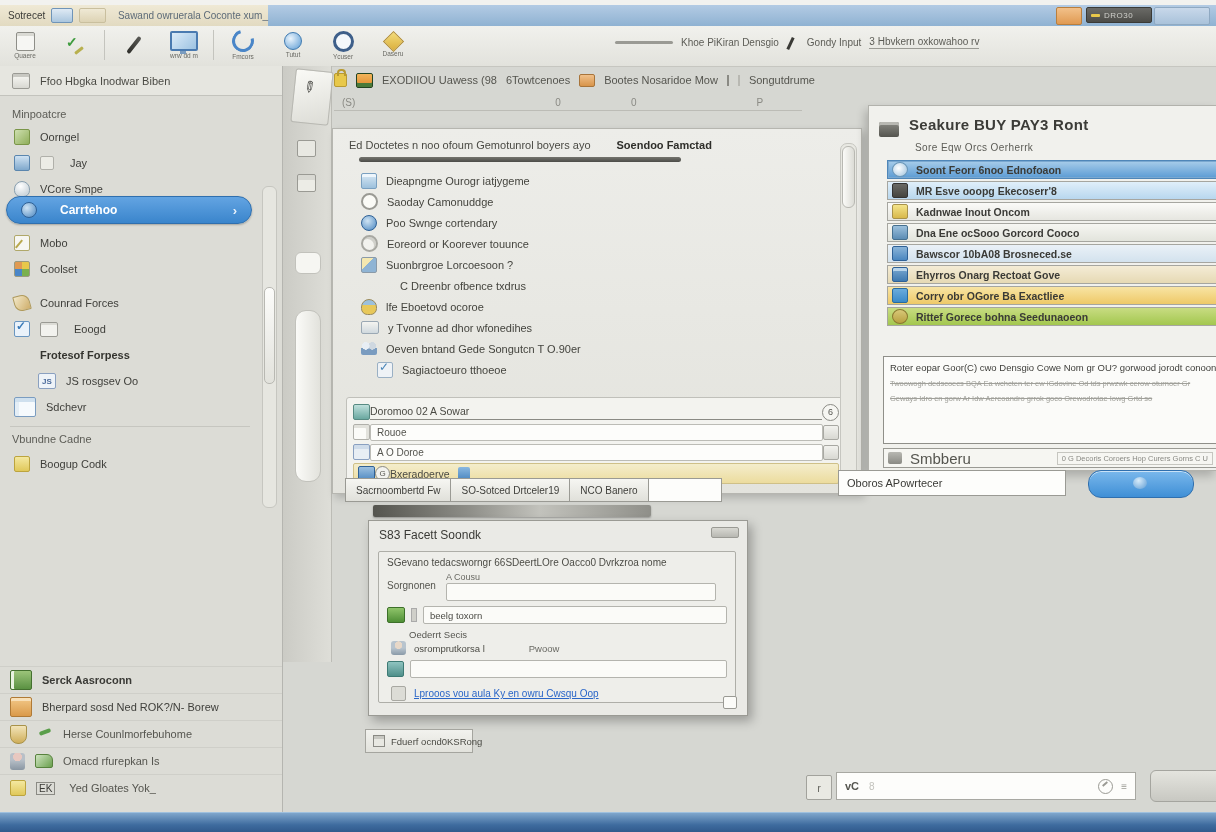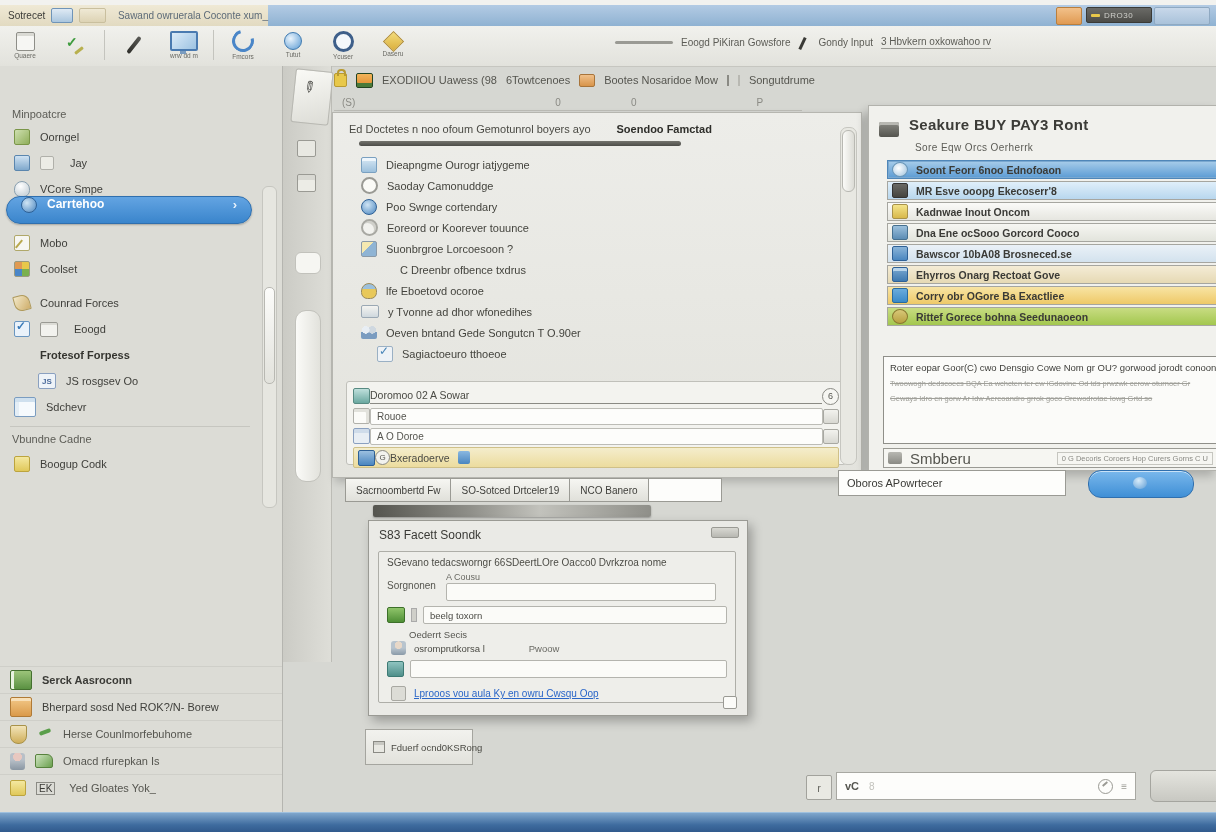--- a/index.html
+++ b/index.html
@@ -51,21 +51,21 @@
   
   .sidebar{left:0;top:66px;width:282px;height:746px;background:#dcdcd6;border-right:1px solid #b5b5b0}
   .sb-header{left:0;top:0;width:282px;height:30px;background:#e6e6e0;border-bottom:1px solid #c3c3bd;display:flex;align-items:center;gap:10px;padding-left:12px;box-sizing:border-box}
   .sb-header .txt{font-size:11px;color:#4a4a44}
   .ic-doc{width:16px;height:14px;border:1px solid #9a9a94;background:linear-gradient(180deg,#fafaf6,#d8d8d2);border-radius:2px;box-shadow:inset 0 3px 0 #c8c8c2}
   .sb-section{font-size:11px;color:#5c5c56}
   .sb-item{display:flex;align-items:center;gap:10px;height:26px;padding-left:14px;font-size:11px;color:#3e3e3a}
   .sb-item .lab2{margin-left:6px}
   .sb-sel{left:6px;top:130px;width:246px;height:28px;border-radius:14px;
           background:linear-gradient(180deg,#63a4e2,#3a85cc);border:1px solid #2f6fae;
-          display:flex;gap:10px;padding-left:14px;box-sizing:border-box;
+          display:flex;align-items:center;gap:23px;padding-left:14px;box-sizing:border-box;
           color:#fff;font-weight:bold;font-size:12px;box-shadow:0 1px 2px rgba(0,0,0,.25)}
   .sb-sel .chev{position:absolute;right:14px;color:#e8f2fc;font-size:13px;font-weight:bold}
   .ic14{width:14px;height:14px;border-radius:2px;flex:none}
   .ic-pen-g{background:linear-gradient(135deg,#cfe0b0,#8fae5a);border:1px solid #7a9648}
   .ic-panel{background:linear-gradient(180deg,#cfe2f2,#7fa8cc);border:1px solid #5b86ae}
   .ic-mini{width:12px;height:12px;border:1px solid #b0b0aa;background:#ececE6;border-radius:2px}
   .ic-dove{background:radial-gradient(circle at 40% 30%,#fff,#cfd8de 70%);border:1px solid #8aa0b0;border-radius:50% 50% 40% 40%}
   .ic-globe2{width:14px;height:14px;border-radius:50%;background:radial-gradient(circle at 35% 35%,#cfe4f4,#4a86c0);border:1px solid #2f6196}
   .ic-pen-o{background:#f6f6f2;border:1px solid #b0a86a;position:relative}
   .ic-pen-o:after{content:"";position:absolute;left:3px;top:3px;width:2px;height:10px;background:#b8a84e;transform:rotate(40deg)}
@@ -108,21 +108,21 @@
   .ic-lock{width:11px;height:12px;background:#e8c84a;border:1px solid #b89a32;border-radius:2px;position:relative;flex:none}
   .ic-lock:before{content:"";position:absolute;left:2px;top:-5px;width:5px;height:5px;border:2px solid #b89a32;border-bottom:none;border-radius:4px 4px 0 0}
   .ic-sqor{width:15px;height:13px;background:linear-gradient(180deg,#f2b45a,#e08a2e);border:1px solid #242;border-radius:2px;box-shadow:inset 0 -4px 0 #4a7a3a;flex:none}
   .ic-sqor2{width:14px;height:11px;background:linear-gradient(180deg,#f0c08a,#d8944a);border:1px solid #a8743a;border-radius:2px;flex:none}
   .ic-lines{width:9px;height:11px;border-left:2px solid #8a8a84;border-right:2px solid #b8b8b2;flex:none}
   .st-sep{width:1px;height:14px;background:#bcbcb6}
   .subrow{left:334px;top:94px;width:468px;height:16px;border-bottom:1px solid #bcbcb6;display:flex;align-items:center;font-size:10px;color:#8a8a84}
   .subrow .c1{margin-left:8px}.subrow .c2{margin-left:200px}.subrow .c3{margin-left:70px}.subrow .c4{margin-left:120px}
 
   
-  .mainpanel{left:332px;top:112px;width:528px;height:364px;background:linear-gradient(180deg,#edEDe9,#e3e3dd);
+  .mainpanel{left:332px;top:128px;width:528px;height:364px;background:linear-gradient(180deg,#edEDe9,#e3e3dd);
              border:1px solid #b6b6b0;box-shadow:3px 4px 8px rgba(0,0,0,.18)}
   .mp-tabs{padding:10px 14px 0 16px;display:flex;gap:26px;font-size:11px;color:#4a4a44;white-space:nowrap}
   .mp-tabs .t2{font-weight:bold;color:#2e2e2a}
   .mp-underline{margin:6px 0 0 26px;width:322px;height:5px;border-radius:3px;background:linear-gradient(180deg,#74746e,#4c4c48)}
   .opt{display:flex;align-items:center;gap:9px;height:21px;padding-left:28px;font-size:11px;color:#44443e;white-space:nowrap}
   .opt.ind{padding-left:44px}
   .oi{width:14px;height:14px;flex:none;border-radius:2px}
   .oi-panel{background:linear-gradient(180deg,#d8e8f4,#9cc0dc);border:1px solid #7aa0c0;box-shadow:inset 0 3px 0 #eef6fc}
   .oi-circle{width:13px;height:13px;border-radius:50%;border:2px solid #9a9a94;background:#fafaf6}
   .oi-clock{width:14px;height:14px;border-radius:50%;background:radial-gradient(circle at 40% 35%,#cfe4f4,#4a86c0);border:1px solid #2f6196}
@@ -178,21 +178,21 @@
   .dlg-input2{flex:1;font-size:9.5px;color:#4a4a44;display:flex;align-items:center;padding-left:6px;gap:6px}
   .dlg-lab-sm{font-size:9.5px;color:#55554f;margin:5px 0 0 22px}
   .dlg-row3{display:flex;align-items:center;gap:8px;margin:1px 0 0 4px}
   .di-user{width:15px;height:14px;background:radial-gradient(circle at 50% 30%,#e8d8c8 0 30%,transparent 32%),linear-gradient(180deg,#b8c4ce 50%,#8a9aa8);border-radius:3px;flex:none}
   .dlg-row4{display:flex;align-items:center;gap:6px;margin-top:5px}
   .di-teal{width:15px;height:14px;background:linear-gradient(180deg,#8fc4c0,#4f8f8a);border:1px solid #3d7a74;border-radius:2px;flex:none}
   .dlg-link-row{display:flex;align-items:center;gap:8px;margin:8px 0 0 4px}
   .di-gray{width:13px;height:13px;background:#dcdcd6;border:1px solid #a8a8a2;border-radius:2px;flex:none}
   .dlg-link{font-size:10px;color:#2a66c8;text-decoration:underline;white-space:nowrap}
   .dlg-check{position:absolute;right:10px;bottom:6px;width:12px;height:11px;background:#fbfbf8;border:1px solid #9a9a94;border-radius:2px}
-  .smallbtn{left:365px;top:729px;width:108px;height:36px;background:linear-gradient(180deg,#f2f2ee,#e2e2dc);
+  .smallbtn{left:365px;top:729px;width:108px;height:24px;background:linear-gradient(180deg,#f2f2ee,#e2e2dc);
             border:1px solid #a5a59f;display:flex;align-items:center;gap:6px;padding-left:7px;box-sizing:border-box;font-size:9.5px;color:#4a4a44;white-space:nowrap}
   .sb-glyph{width:10px;height:10px;border:1px solid #8a8a84;background:#e8e8e2;box-shadow:inset 0 3px 0 #c8c8c2;flex:none}
 
   
   .rightpanel{left:868px;top:105px;width:348px;height:364px;background:#f1f1ed;border:1px solid #b2b2ac;border-right:none;
               box-shadow:-3px 5px 9px rgba(0,0,0,.2)}
   .rp-icon{position:absolute;left:10px;top:16px;width:20px;height:15px;background:linear-gradient(180deg,#8a8a84,#55554f);border-radius:2px;box-shadow:inset 0 3px 0 #b8b8b2}
   .rp-title{position:absolute;left:40px;top:10px;font-size:15px;font-weight:bold;color:#3c3c38;letter-spacing:.3px;white-space:nowrap}
   .rp-sub{position:absolute;left:46px;top:36px;font-size:10px;color:#5c5c56;letter-spacing:.4px;white-space:nowrap}
   .rp-rows{position:absolute;left:18px;top:54px;width:330px}
@@ -289,27 +289,31 @@
     <span class="ic-ring"></span>
     <span class="tool-lab">Ycuser</span>
   </div>
   <div class="tool-btn">
     <span class="ic-diamond"></span>
     <span class="tool-lab">Daseru</span>
   </div>
 </div>
 <div class="tool-right">
   <span class="tr-line"></span>
-  <span>Eoogd PiKiran Gowsfore</span>
+  <span>Khoe PiKiran Densgio</span>
   <span class="tr-check"></span>
   <span>Gondy Input</span>
   <span class="u">3 Hbvkern oxkowahoo rv</span>
 </div>
 
 <div class="abs sidebar">
+  <div class="abs sb-header">
+    <span class="ic-doc"></span>
+    <span class="txt">Ffoo Hbgka Inodwar Biben</span>
+  </div>
   <div class="abs sb-section" style="left:12px;top:42px">Minpoatcre</div>
 
   <div class="abs" style="left:0;top:58px;width:260px">
     <div class="sb-item">
       <span class="ic14 ic-pen-g"></span>
       <span>Oorngel</span>
     </div>
     <div class="sb-item">
       <span class="ic14 ic-panel"></span>
       <span class="ic-mini"></span>

